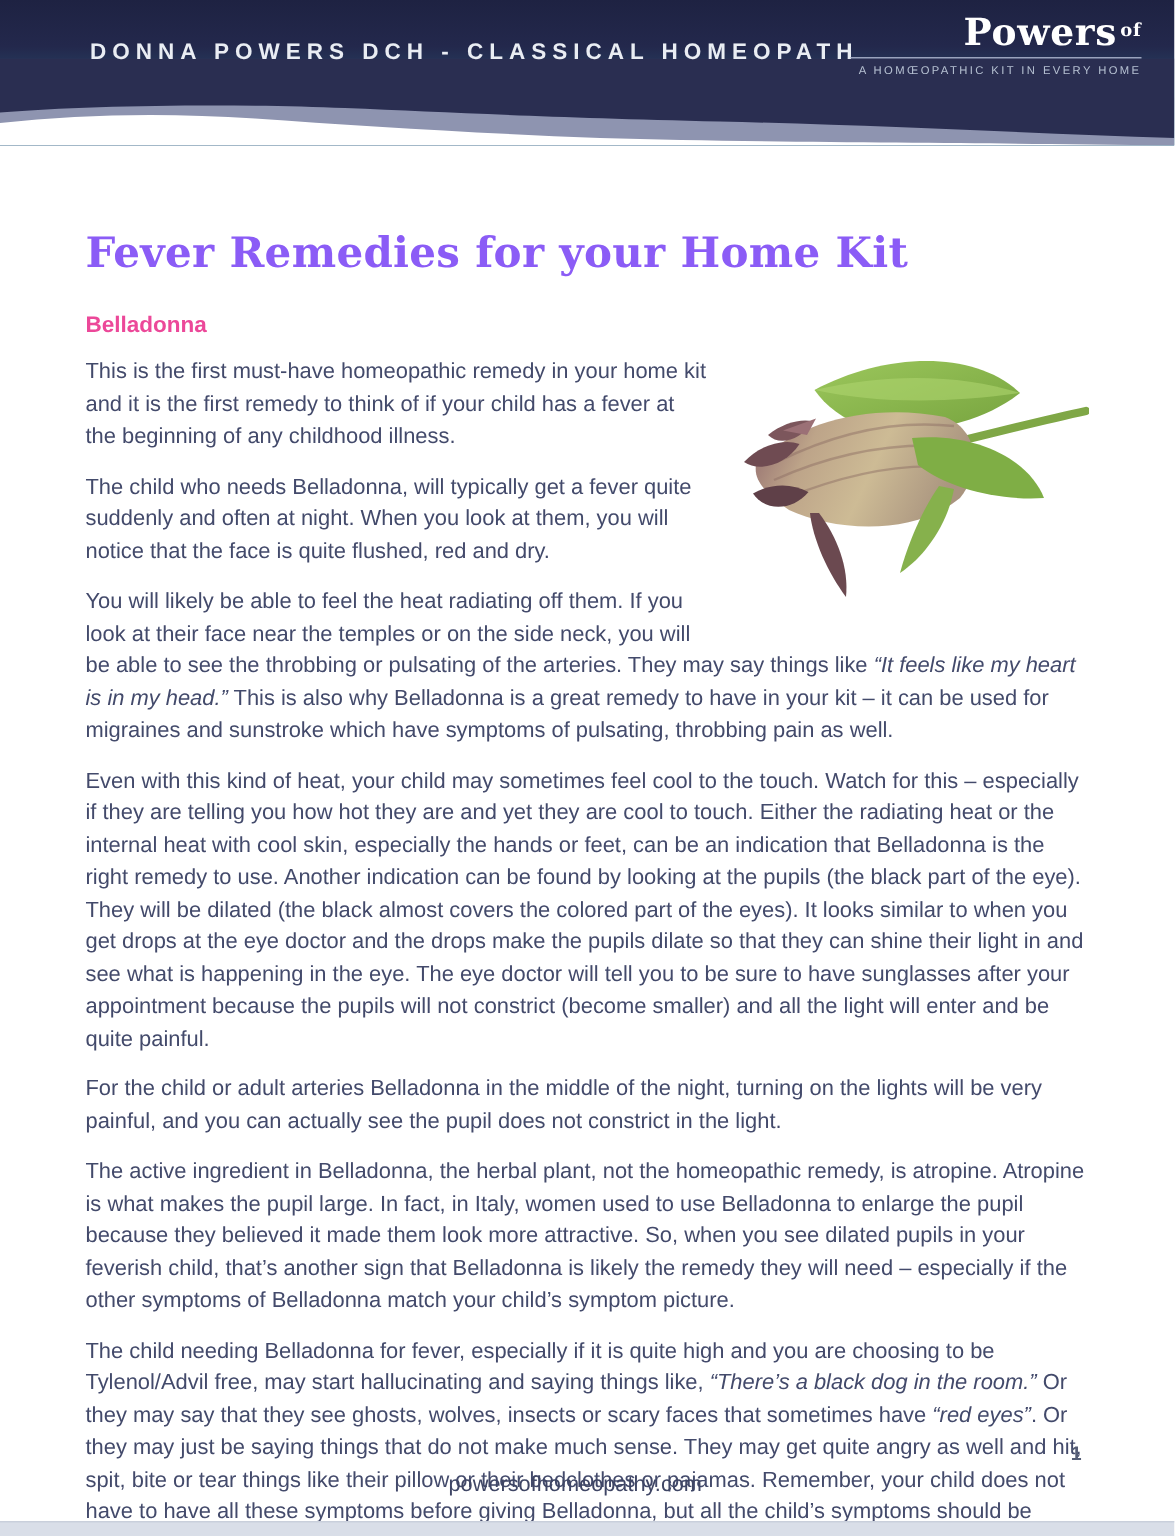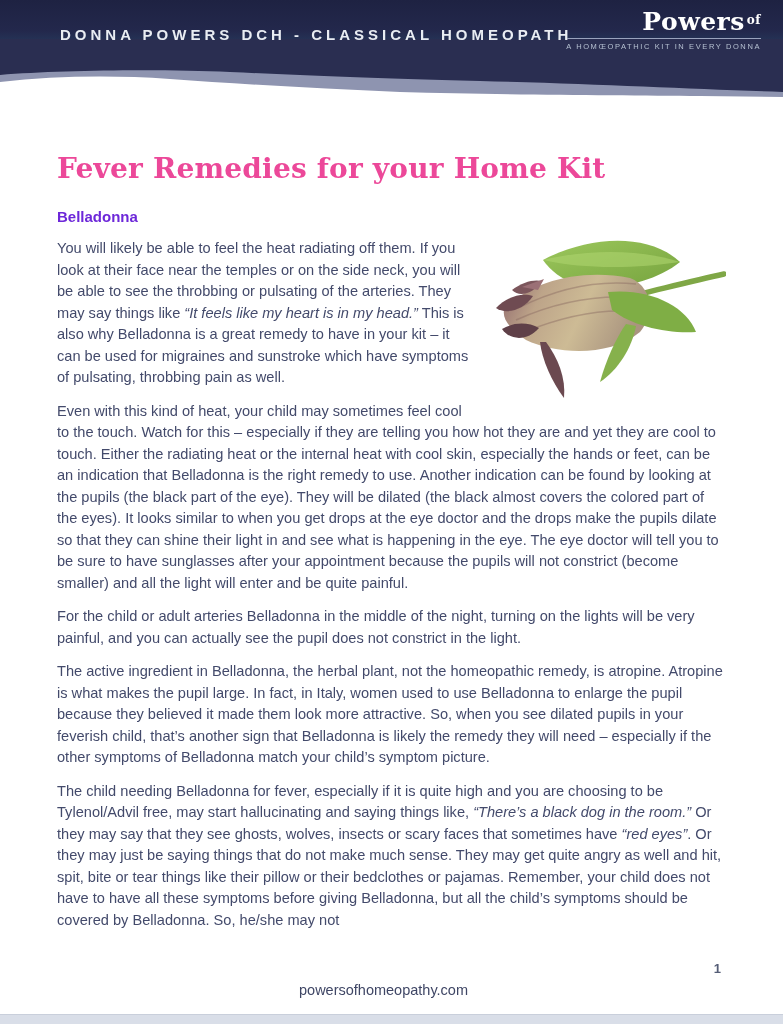--- a/index.html
+++ b/index.html
@@ -55,27 +55,27 @@
   }
 
   
   .main { padding: 0 57px; }
   .page-title {
     margin-top: 55px;
     font-family: "DejaVu Serif", serif;
     font-weight: 700;
     font-size: 28px;
     letter-spacing: 0.2px;
-    color: #ec4899;
+    color: #8b5cf6;
   }
   .subheading {
     margin-top: 23px;
     font-size: 15px;
     font-weight: 700;
-    color: #6d28d9;
+    color: #ec4899;
   }
   .paragraphs { margin-top: 13px; }
   .paragraphs p {
     font-size: 14.6px;
     line-height: 21.5px;
     color: #434a6b;
     margin-bottom: 12px;
     text-align: left;
   }
   .paragraphs .em { font-style: italic; }
@@ -125,21 +125,21 @@
     <path d="M0,36 C60,31 160,30 230,33 C300,36 360,39 480,42 C600,45 690,50 783,53 L783,0 L0,0 Z" fill="#2a2e51"></path>
 
     <path d="M0,43 C55,37 110,36 170,40 C240,45 320,50 400,53 C500,56 620,56 700,57 L783,58 L0,58 Z" fill="#ffffff"></path>
   </svg>
 
   <div class="site-title">DONNA POWERS DCH - CLASSICAL HOMEOPATH</div>
 
   <div class="logo">
     <div class="logo-line1"><span>Powers</span><span class="logo-of">of</span></div>
     <div class="logo-rule"></div>
-    <div class="logo-tagline">A HOMŒOPATHIC KIT IN EVERY DONNA</div>
+    <div class="logo-tagline">A HOMŒOPATHIC KIT IN EVERY HOME</div>
   </div>
 </div>
 
 <div class="main">
   <h1 class="page-title">Fever Remedies for your Home Kit</h1>
   <div class="subheading">Belladonna</div>
 
   <div class="paragraphs">
 
     <div class="flower-float">
@@ -172,20 +172,22 @@
         <path d="M34 57 L56 49 L50 60 Z" fill="#9b7076"></path>
 
         <path d="M58 112 C70 128 78 148 76 168 C64 152 54 130 52 112 Z" fill="#6b4950"></path>
 
         <path d="M120 62 C162 58 198 76 208 102 C180 104 144 96 124 80 Z" fill="#7fae45"></path>
 
         <path d="M148 96 C144 118 130 140 112 152 C118 130 128 108 138 94 Z" fill="#86b14c"></path>
       </svg>
     </div>
 
+  <p><span>This is the first must-have homeopathic remedy in your home kit and it is the first remedy to think of if your child has a fever at the beginning of any childhood illness.</span></p>
+      <p><span>The child who needs Belladonna, will typically get a fever quite suddenly and often at night. When you look at them, you will notice that the face is quite flushed, red and dry.</span></p>
       <p><span>You will likely be able to feel the heat radiating off them. If you look at their face near the temples or on the side neck, you will be able to see the throbbing or pulsating of the arteries. They may say things like </span><span class="em">“It feels like my heart is in my head.”</span><span> This is also why Belladonna is a great remedy to have in your kit – it can be used for migraines and sunstroke which have symptoms of pulsating, throbbing pain as well.</span></p>
       <p><span>Even with this kind of heat, your child may sometimes feel cool to the touch. Watch for this – especially if they are telling you how hot they are and yet they are cool to touch. Either the radiating heat or the internal heat with cool skin, especially the hands or feet, can be an indication that Belladonna is the right remedy to use. Another indication can be found by looking at the pupils (the black part of the eye). They will be dilated (the black almost covers the colored part of the eyes). It looks similar to when you get drops at the eye doctor and the drops make the pupils dilate so that they can shine their light in and see what is happening in the eye. The eye doctor will tell you to be sure to have sunglasses after your appointment because the pupils will not constrict (become smaller) and all the light will enter and be quite painful.</span></p>
       <p><span>For the child or adult arteries Belladonna in the middle of the night, turning on the lights will be very painful, and you can actually see the pupil does not constrict in the light.</span></p>
       <p><span>The active ingredient in Belladonna, the herbal plant, not the homeopathic remedy, is atropine. Atropine is what makes the pupil large. In fact, in Italy, women used to use Belladonna to enlarge the pupil because they believed it made them look more attractive. So, when you see dilated pupils in your feverish child, that’s another sign that Belladonna is likely the remedy they will need – especially if the other symptoms of Belladonna match your child’s symptom picture.</span></p>
       <p><span>The child needing Belladonna for fever, especially if it is quite high and you are choosing to be Tylenol/Advil free, may start hallucinating and saying things like, </span><span class="em">“There’s a black dog in the room.”</span><span> Or they may say that they see ghosts, wolves, insects or scary faces that sometimes have </span><span class="em">“red eyes”</span><span>. Or they may just be saying things that do not make much sense. They may get quite angry as well and hit, spit, bite or tear things like their pillow or their bedclothes or pajamas. Remember, your child does not have to have all these symptoms before giving Belladonna, but all the child’s symptoms should be covered by Belladonna. So, he/she may not</span></p>
     </div>
 </div>
 
 <div class="footer-page-number">1</div>
 <div class="footer-site">powersofhomeopathy.com</div>

